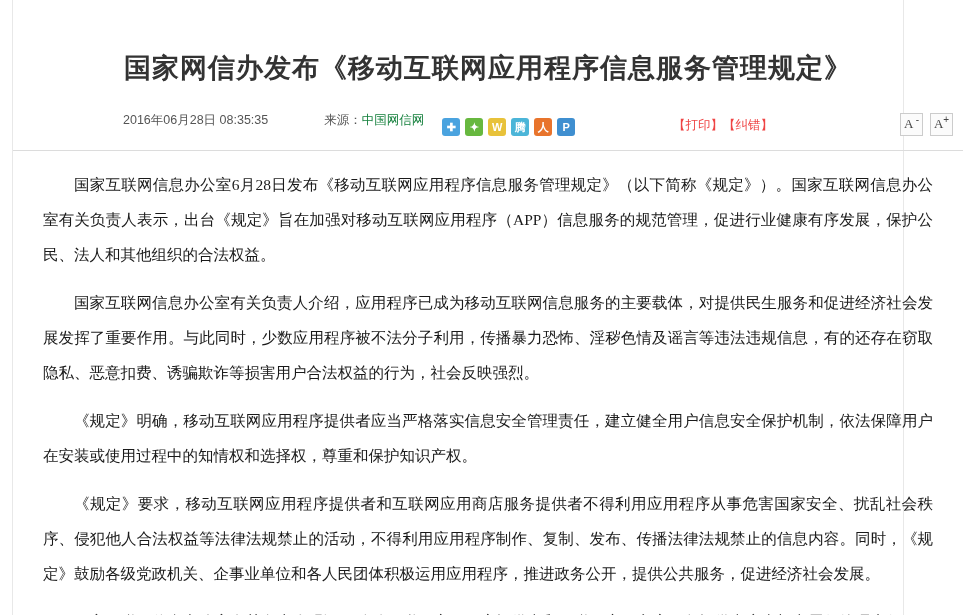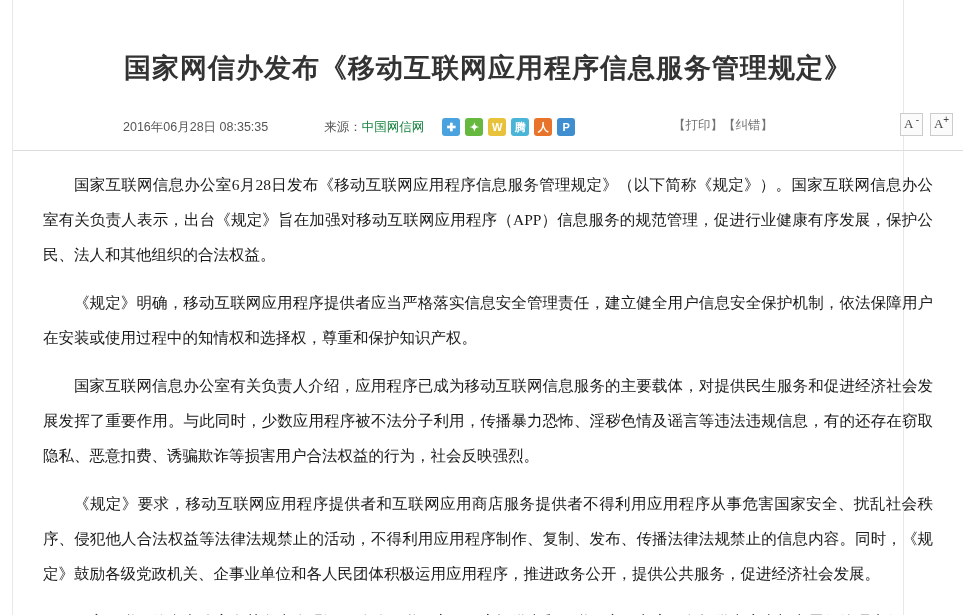--- a/index.html
+++ b/index.html
@@ -55,21 +55,20 @@
     margin-top: 24px;
     height: 38px;
     border-bottom: 1px solid #dcdcdc;
     font-size: 12px;
     color: #555555;
   }
   .meta-inner {
     position: relative;
     height: 30px;
     display: flex;
-    align-items: center;
   }
   .meta-date {
     margin-left: 110px;
     color: #555555;
     font-family: "Liberation Sans", sans-serif;
     font-size: 12.5px;
   }
   .meta-source {
     margin-left: 56px;
     color: #555555;
@@ -99,21 +98,21 @@
     font-family: "Liberation Sans", sans-serif;
   }
   .tools {
     position: absolute;
     left: 660px;
     top: 5px;
     font-size: 12.5px;
     color: #333333;
   }
   .tools a {
-    color: #737373;
+    color: #ef4444;
     text-decoration: none;
   }
   .fontsize {
     position: absolute;
     right: 10px;
     top: 1px;
     display: flex;
     gap: 7px;
   }
   .fs-btn {
@@ -195,20 +194,20 @@
           <span class="fs-btn">
             <span class="big">A</span>
             <span class="sup">+</span>
           </span>
         </span>
       </div>
     </div>
 
     <div class="body-text">
       <p>国家互联网信息办公室6月28日发布《移动互联网应用程序信息服务管理规定》（以下简称《规定》）。国家互联网信息办公室有关负责人表示，出台《规定》旨在加强对移动互联网应用程序（APP）信息服务的规范管理，促进行业健康有序发展，保护公民、法人和其他组织的合法权益。</p>
+      <p>国家互联网信息办公室有关负责人介绍，应用程序已成为移动互联网信息服务的主要载体，对提供民生服务和促进经济社会发展发挥了重要作用。与此同时，少数应用程序被不法分子利用，传播暴力恐怖、淫秽色情及谣言等违法违规信息，有的还存在窃取隐私、恶意扣费、诱骗欺诈等损害用户合法权益的行为，社会反映强烈。</p>
       <p>《规定》明确，移动互联网应用程序提供者应当严格落实信息安全管理责任，建立健全用户信息安全保护机制，依法保障用户在安装或使用过程中的知情权和选择权，尊重和保护知识产权。</p>
-      <p>国家互联网信息办公室有关负责人介绍，应用程序已成为移动互联网信息服务的主要载体，对提供民生服务和促进经济社会发展发挥了重要作用。与此同时，少数应用程序被不法分子利用，传播暴力恐怖、淫秽色情及谣言等违法违规信息，有的还存在窃取隐私、恶意扣费、诱骗欺诈等损害用户合法权益的行为，社会反映强烈。</p>
       <p>《规定》要求，移动互联网应用程序提供者和互联网应用商店服务提供者不得利用应用程序从事危害国家安全、扰乱社会秩序、侵犯他人合法权益等法律法规禁止的活动，不得利用应用程序制作、复制、发布、传播法律法规禁止的信息内容。同时，《规定》鼓励各级党政机关、企事业单位和各人民团体积极运用应用程序，推进政务公开，提供公共服务，促进经济社会发展。</p>
       <p>国家互联网信息办公室有关负责人强调，移动互联网应用程序提供者和互联网应用商店服务提供者应当切实履行管理责任，积极承担社会责任，自觉接受公众监督，为网民提供安全、优质、便捷、实用的信息服务。</p>
     </div>
 
   </div>
 </div>
 
 </body></html>

